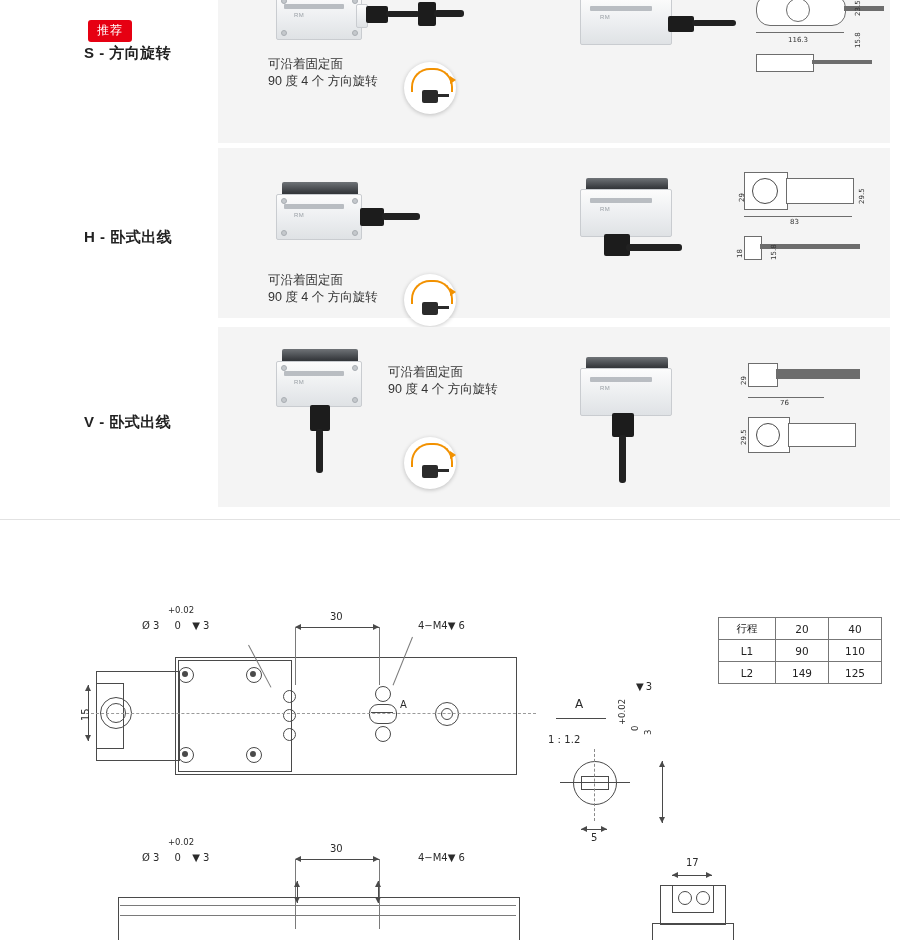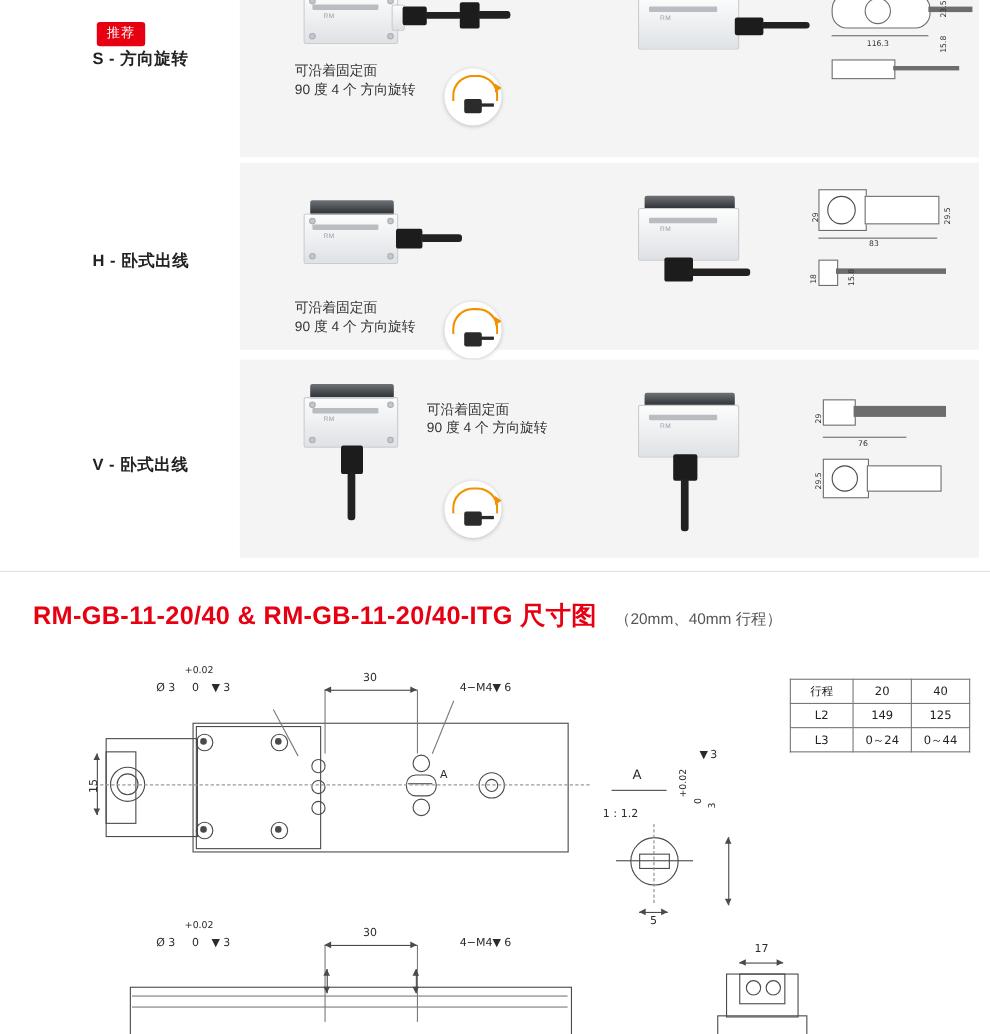--- a/index.html
+++ b/index.html
@@ -287,43 +287,39 @@
       <span>90 度 4 个 方向旋转</span>
     </div>
     <div class="rot-circle" style="left:404px;top:110px;">
       <div class="arrow"></div>
         <div class="plug"></div>
     </div>
   </div>
 
   <div class="divider" style="top:519px;"></div>
 
-  <div class="sec-title">
-    <span class="main">RM-GB-11-20/40 &amp; RM-GB-11-20/40-ITG 尺寸图</span>
-    <span class="sub">（20mm、40mm 行程）</span>
-  </div>
 
   <div class="cad">
 
     <table class="stroke-table">
       <tbody>
           <tr>
         <td class="head">行程</td>
         <td>20</td>
         <td>40</td>
       </tr>
       <tr>
+        <td class="head">L1</td>
+        <td>90</td>
+        <td>110</td>
+      </tr>
+      <tr>
         <td class="head">L2</td>
         <td>149</td>
         <td>125</td>
-      </tr>
-      <tr>
-        <td class="head">L3</td>
-        <td>0～24</td>
-        <td>0～44</td>
       </tr>
     </tbody>
       </table>
 
     <div class="cbox" style="left:175px;top:72px;width:340px;height:116px;"></div>
     <div class="cbox" style="left:178px;top:75px;width:112px;height:110px;"></div>
     <div class="cbox" style="left:96px;top:86px;width:82px;height:88px;"></div>
     <div class="cbox" style="left:96px;top:98px;width:26px;height:64px;"></div>
     <div class="circ" style="left:100px;top:112px;width:30px;height:30px;"></div>
     <div class="circ" style="left:106px;top:118px;width:18px;height:18px;"></div>

